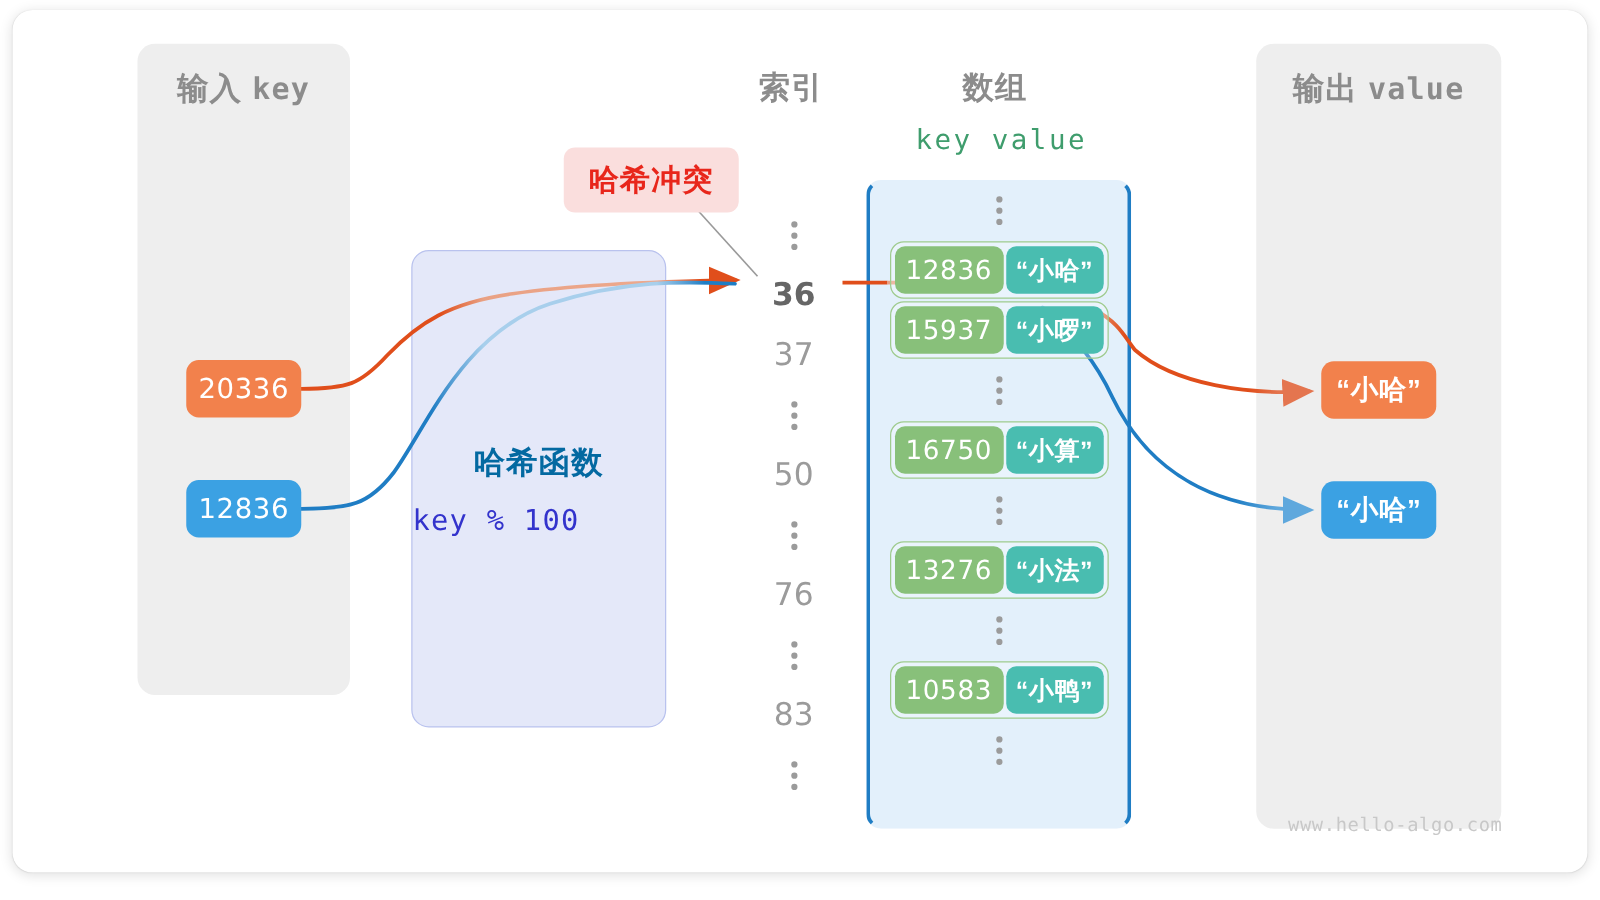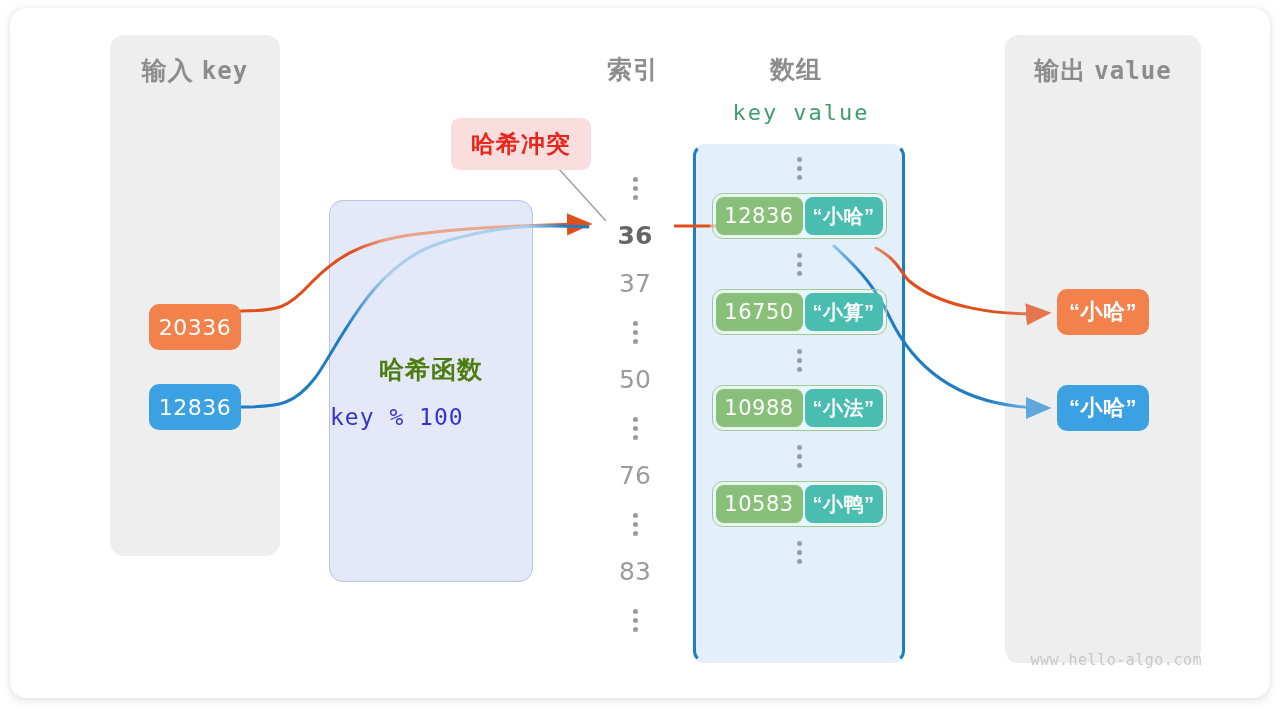--- a/index.html
+++ b/index.html
@@ -92,21 +92,21 @@
     background: #e4e8f9;
     border: 1px solid #b9c2ee;
     border-radius: 14px;
   }
   .hash-title {
     position: absolute;
     top: 152px;
     left: 0;
     width: 100%;
     text-align: center;
-    color: #4d7c0f;
+    color: #0369a1;
     font-size: 25px;
     font-weight: bold;
     letter-spacing: 1px;
   }
   .hash-expr {
     position: absolute;
     top: 203px;
     left: 0;
     width: 100%;
     text-align: left;
@@ -237,21 +237,21 @@
     justify-content: center;
     border-radius: 10px;
     color: #ffffff;
     font-size: 22px;
     letter-spacing: 0.5px;
   }
   .pill.key { width: 92px; font-family: "DejaVu Sans", sans-serif; }
   .pill.val { width: 92px; font-weight: bold; }
   .pill.orange { background: #f2814c; }
   .pill.blue   { background: #3ba1e3; }
-  .pill.k1 { left: 139px; top: 280px; margin-top: 16px; }
+  .pill.k1 { left: 139px; top: 280px; }
   .pill.k2 { left: 139px; top: 376px; }
   .pill.v1 { left: 1047px; top: 281px; }
   .pill.v2 { left: 1047px; top: 377px; }
 
   
   .wires {
     position: absolute;
     left: 0; top: 0;
     width: 1280px; height: 720px;
     pointer-events: none;
@@ -398,20 +398,26 @@
             <i></i>
             <i></i>
           </div>
         </div>
         <div class="entry">
           <div class="pair">
             <div class="kbox">12836</div>
             <div class="vbox">“小哈”</div>
           </div>
         </div>
+        <div class="entry">
+          <div class="pair">
+            <div class="kbox">15937</div>
+            <div class="vbox">“小啰”</div>
+          </div>
+        </div>
         <div class="slot">
           <div class="dots">
             <i></i>
             <i></i>
             <i></i>
           </div>
         </div>
         <div class="entry">
           <div class="pair">
             <div class="kbox">16750</div>
@@ -420,21 +426,21 @@
         </div>
         <div class="slot">
           <div class="dots">
             <i></i>
             <i></i>
             <i></i>
           </div>
         </div>
         <div class="entry">
           <div class="pair">
-            <div class="kbox">10988</div>
+            <div class="kbox">13276</div>
             <div class="vbox">“小法”</div>
           </div>
         </div>
         <div class="slot">
           <div class="dots">
             <i></i>
             <i></i>
             <i></i>
           </div>
         </div>

